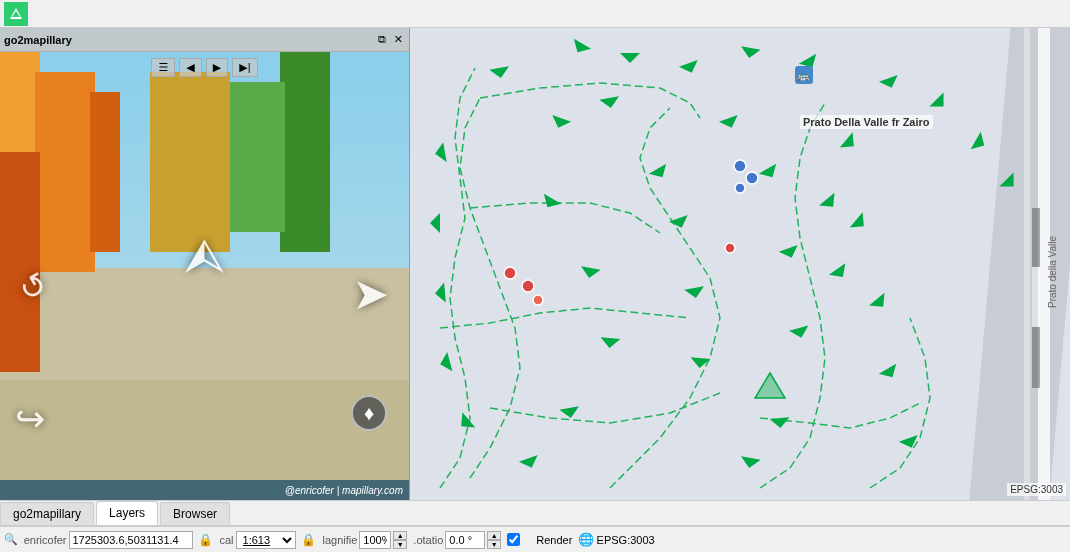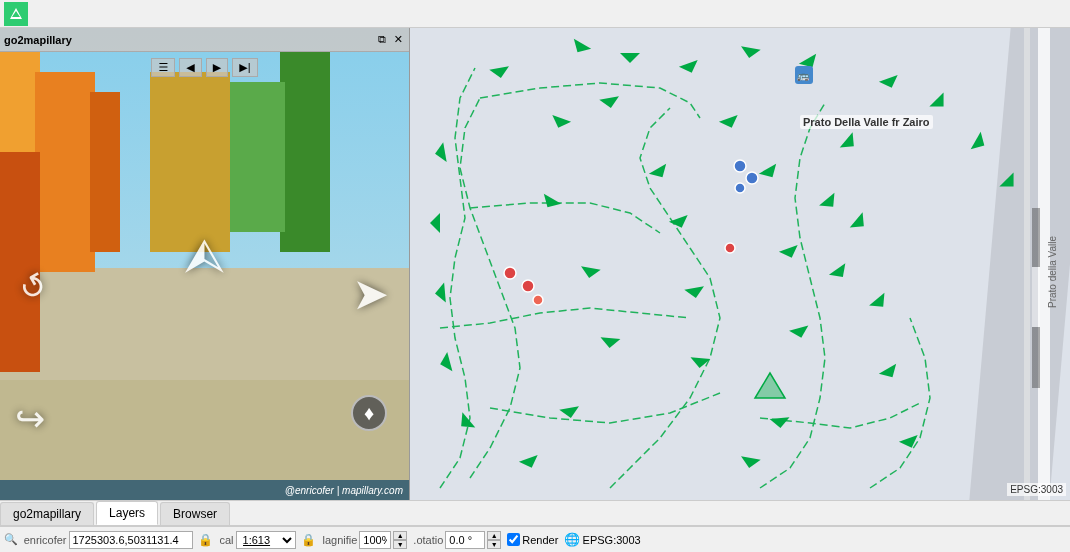--- a/index.html
+++ b/index.html
@@ -277,21 +277,21 @@
     }
     .search-input {
       border: 1px solid #aaa;
       background: white;
       padding: 2px 4px;
       font-size: 11px;
       height: 20px;
       width: 130px;
     }
     .render-check {
-      display: flex; align-items: center; gap: 2px;
+      display: flex; align-items: center; gap: 16px;
     }
 
     
     #map-svg {
       position: absolute;
       top: 0; left: 0;
       width: 100%; height: 100%;
       pointer-events: none;
     }
 

